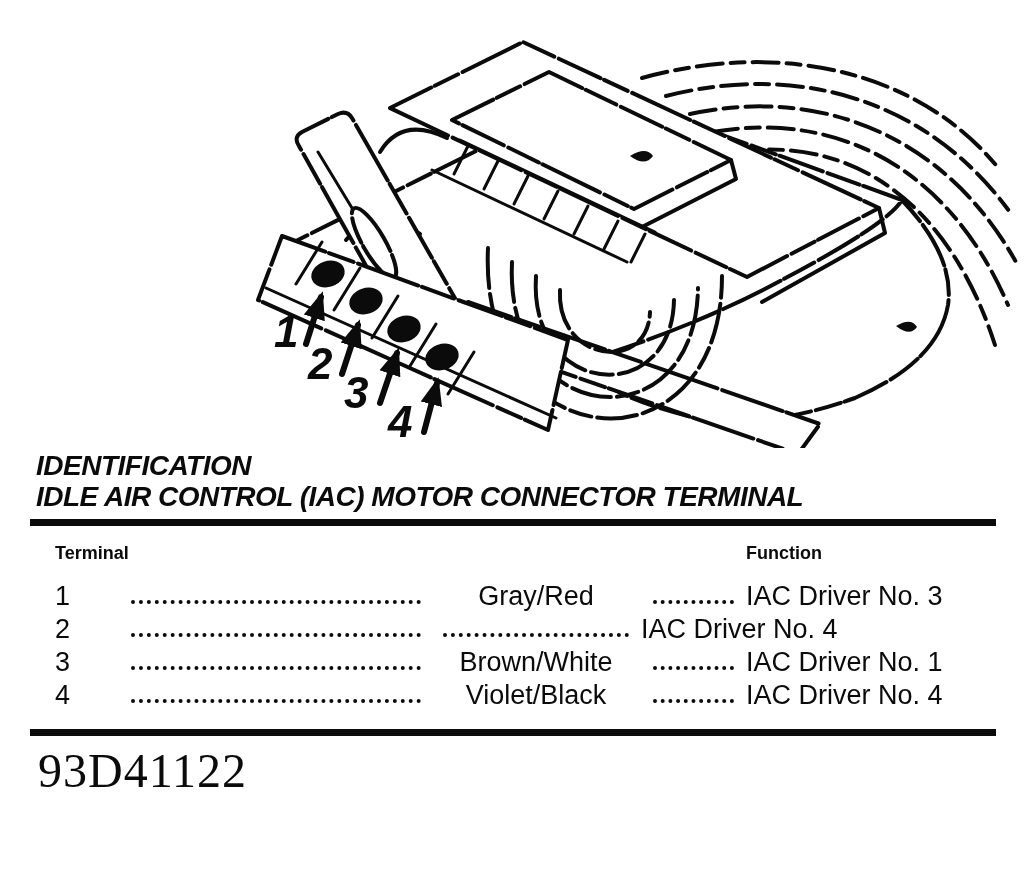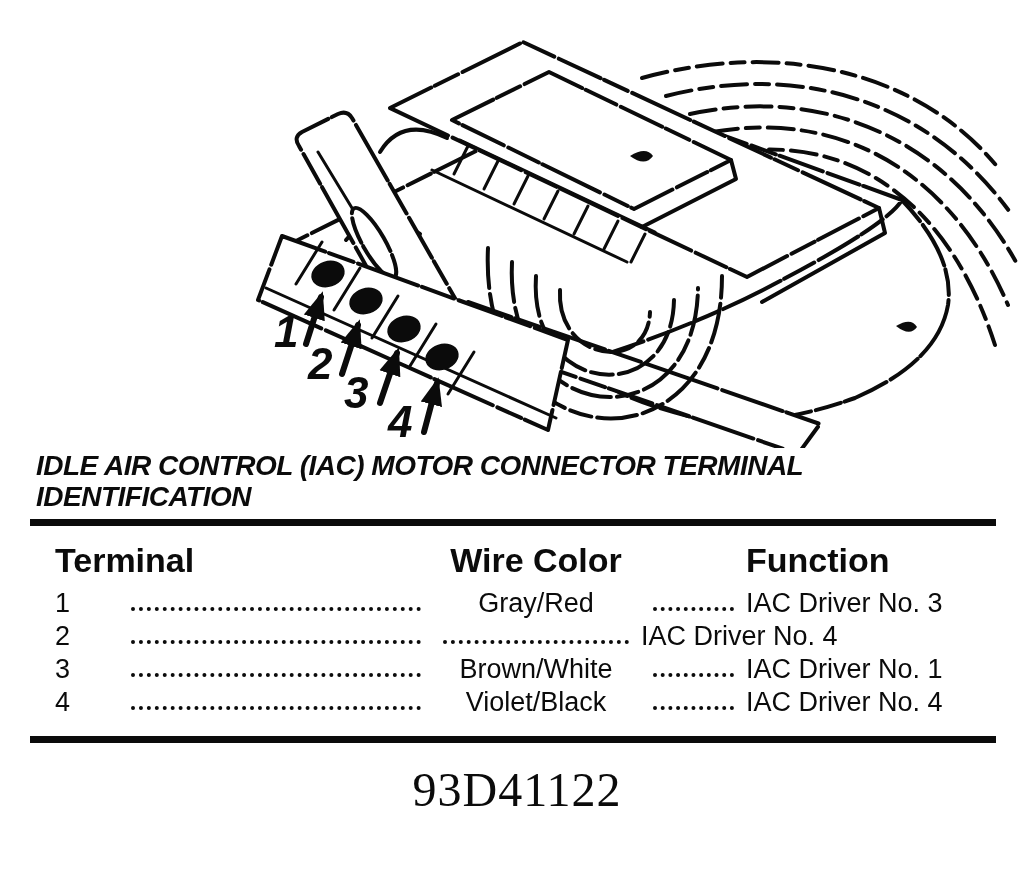--- a/index.html
+++ b/index.html
@@ -28,33 +28,33 @@
   .caption{margin:2px 0 0 6px;font-size:28px;line-height:31px;
            font-weight:700;font-style:italic;letter-spacing:-0.5px;}
   
   .rule{height:7px;background:#0b0b0b;border:none;margin:0;}
   .rule-top{margin-top:7px;}
   .rule-bottom{margin-top:17px;}
   
   .tbl{padding-left:25px;}
   .hdr-row,.t-row{display:grid;grid-template-columns:70px 1fr 210px 105px 250px;
                   align-items:end;}
-  .hdr-row{margin-top:21px;font-size:34px;font-weight:700;line-height:27px;}
+  .hdr-row{margin-top:14px;font-size:18px;font-weight:700;line-height:27px;}
   .hdr-wire{text-align:center;}
   .hdr-func{grid-column:5;text-align:left;}
   .rows{margin-top:13px;font-size:27px;}
   .t-row{line-height:33px;}
   .t-num{font-weight:500;}
   .t-wire{text-align:center;white-space:nowrap;}
   .t-func{white-space:nowrap;}
   .ldr{border-bottom:4px dotted #0b0b0b;height:0;margin:0 10px 9px 6px;}
   .ldr2{border-bottom:4px dotted #0b0b0b;height:0;margin:0 12px 9px 12px;}
   
-  .figcode{margin:20px 0 0 8px;font-family:"Liberation Serif",serif;
-           font-size:48px;line-height:54px;letter-spacing:1px;font-weight:400;text-align:center;}
+  .figcode{margin:8px 0 0 8px;font-family:"Liberation Serif",serif;
+           font-size:48px;line-height:54px;letter-spacing:1px;font-weight:400;}
 </style>
 </head>
 <body>
 
 <div class="page">
 
   <svg class="fig" viewBox="0 0 1026 448" xmlns="http://www.w3.org/2000/svg">
     <defs>
       <marker id="ah" markerUnits="userSpaceOnUse" markerWidth="30" markerHeight="26" refX="22" refY="13" orient="auto">
         <polygon points="0,2 28,13 0,24" fill="#0b0b0b"></polygon>
@@ -135,30 +135,29 @@
       <path class="arrow" marker-end="url(#ah)" d="M 380 403 L 397 353"></path>
       <path class="arrow" marker-end="url(#ah)" d="M 424 432 L 437 383"></path>
       <text class="num" x="274" y="347">1</text>
       <text class="num" x="308" y="379">2</text>
       <text class="num" x="344" y="408">3</text>
       <text class="num" x="388" y="437">4</text>
     </g>
   </svg>
 
   <div class="caption">
+    <div>IDENTIFICATION</div>
     <div>IDLE AIR CONTROL (IAC) MOTOR CONNECTOR TERMINAL</div>
-    <div>IDENTIFICATION</div>
   </div>
 
   <div class="rule rule-top"></div>
 
   <div class="tbl">
     <div class="hdr-row">
       <div style="grid-column:1 / span 2;">Terminal</div>
-      <div class="hdr-wire">Wire Color</div>
       <div class="hdr-func">Function</div>
     </div>
 
     <div class="rows">
       <div class="t-row">
         <div class="t-num">1</div>
         <div class="ldr"></div>
         <div class="t-wire">Gray/Red</div>
         <div class="ldr2"></div>
         <div class="t-func">IAC Driver No. 3</div>

